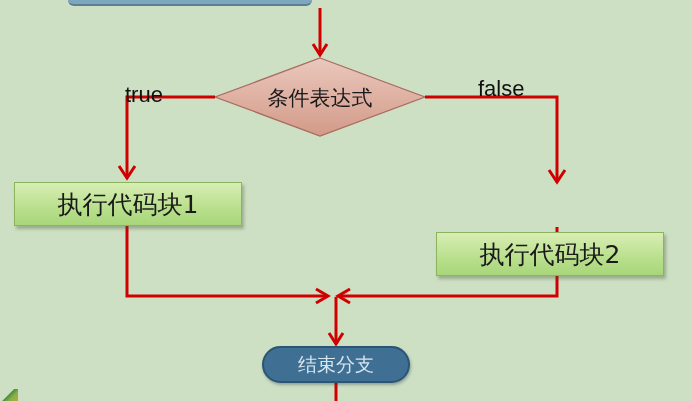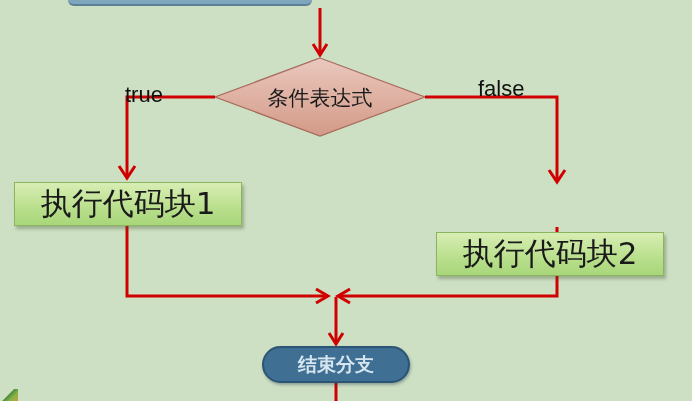--- a/index.html
+++ b/index.html
@@ -22,21 +22,21 @@
       display: flex; align-items: center; justify-content: center;
       white-space: nowrap;
       font-family: "DejaVu Sans", sans-serif;
     }
     .box {
       position: absolute;
       background: linear-gradient(to bottom, #d8eeb4 0%, #b9df8c 60%, #a8d67a 100%);
       border: 1px solid #8cb35e;
       box-shadow: 2px 3px 3px rgba(60,80,40,0.35);
       display: flex; align-items: center; justify-content: center;
-      font-size: 31px; color: #1a1a1a;
+      font-size: 25px; color: #1a1a1a;
     }
     .pill {
       position: absolute;
       background: #3f6f92;
       border: 2px solid #2c5474;
       border-radius: 20px;
       box-shadow: 1px 2px 3px rgba(30,50,70,0.35);
       display: flex; align-items: center; justify-content: center;
       font-size: 19px; color: #d6e6f1;
     }
@@ -103,17 +103,17 @@
 <div class="label" style="left:125px; top:82px;">true</div>
 <div class="label" style="left:478px; top:56px;margin-top:20px;">false</div>
 
 <div class="box" style="left:14px; top:182px; width:226px; height:42px;">
   <span>执行代码块1</span>
 </div>
 <div class="box" style="left:436px; top:185px; width:226px; height:42px;margin-top:47px;">
   <span>执行代码块2</span>
 </div>
 
-<div class="pill" style="left:262px; top:346px; width:144px; height:33px;font-weight:bold;">
+<div class="pill" style="left:262px; top:346px; width:144px; height:33px;">
   <span>结束分支</span>
 </div>
 
 <div class="corner-deco"></div>
 
 </body></html>

